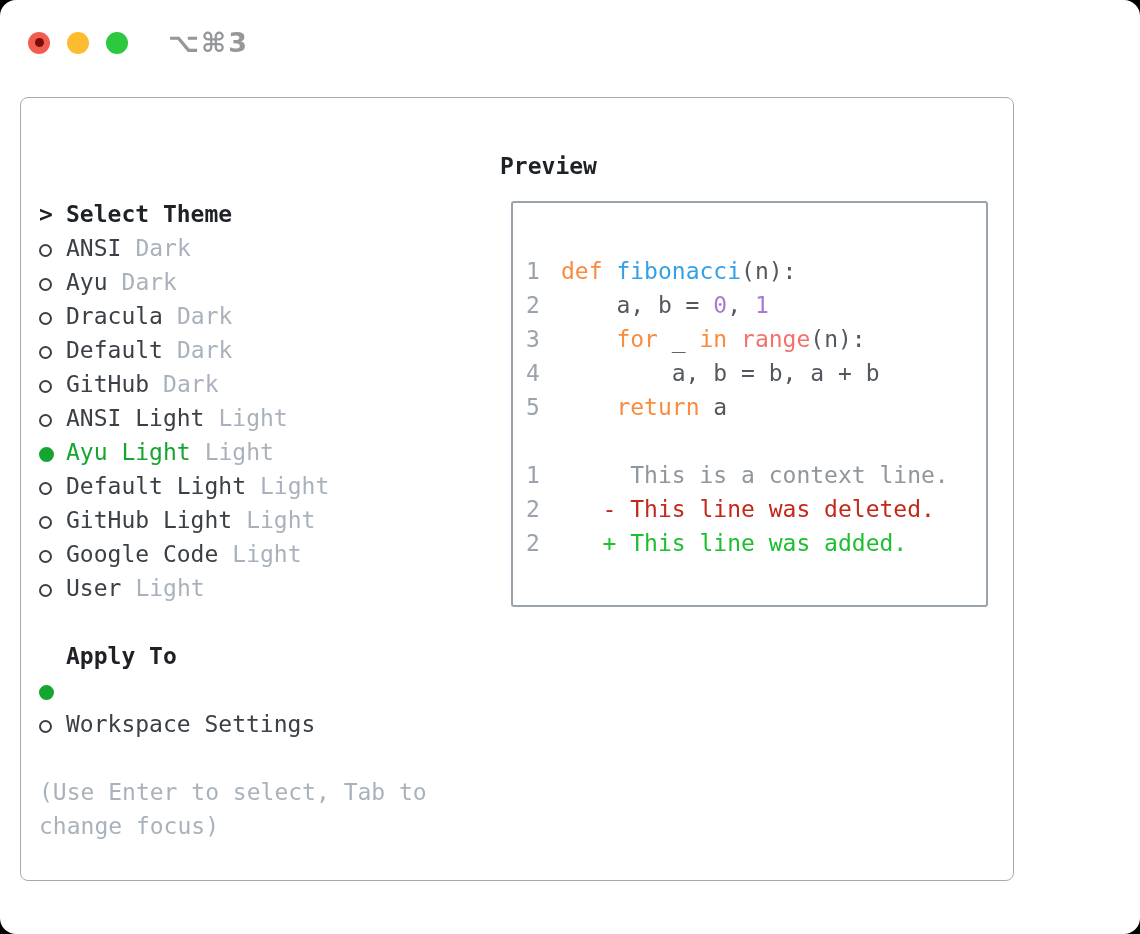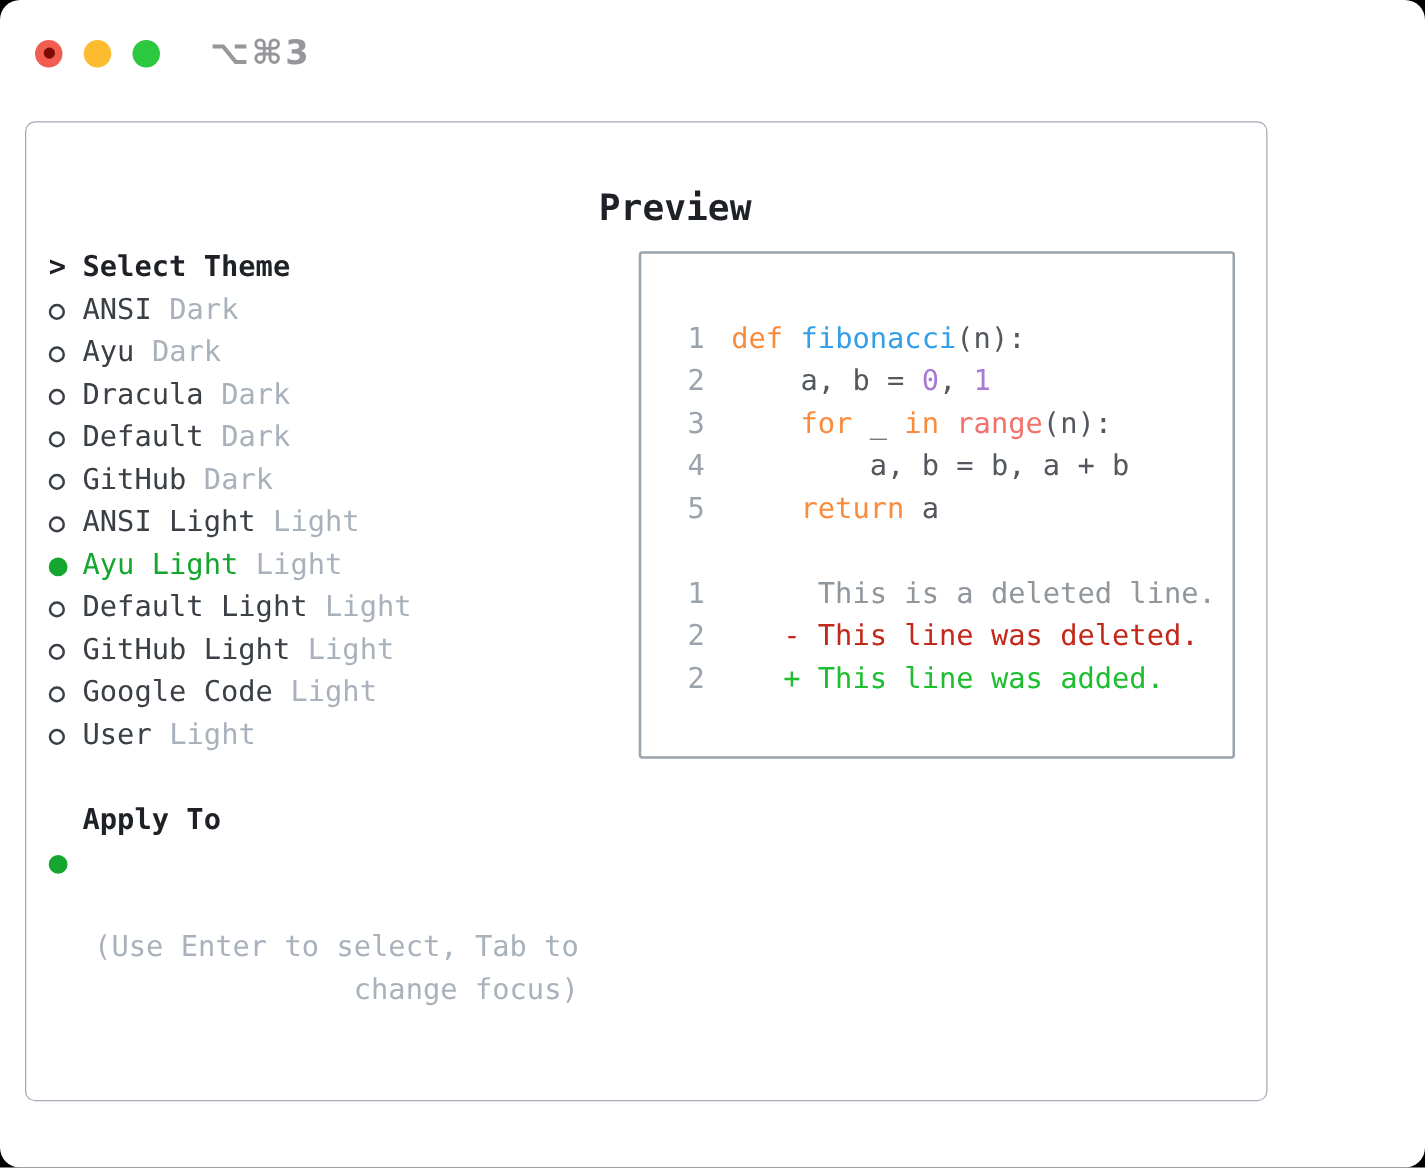--- a/index.html
+++ b/index.html
@@ -71,38 +71,38 @@
     width:15px; height:15px; margin-right:12px; vertical-align:-2px;
     background:var(--sel-green); border-color:var(--sel-green);
   }
   .name    { color:var(--text-dark); }
   .row.selected .name { color:var(--sel-green); }
   .variant { color:var(--muted); margin-left:14px; }
   .apply-heading {
     margin-top:34px; padding-left:27px; height:34px;
     font-weight:bold; color:var(--heading);
   }
-  .hint { margin-top:34px; width:424px; color:var(--muted);text-align:right; }
+  .hint { margin-top:34px; width:424px; color:var(--muted); }
   
   .preview-heading {
-    position:absolute; left:458px; top:51px;
-    font-size:29px; line-height:34px; font-weight:bold;
+    position:absolute; left:479px; top:51px;
+    font-size:23px; line-height:34px; font-weight:bold;
     color:var(--heading);
     text-align:right;
   }
   .preview-box {
     position:absolute; left:490px; top:103px;
     width:477px; height:406px;
     border:2px solid var(--box-border);
     border-radius:3px;
     padding:51px 0 0 13px;
     font-size:23px; line-height:34px;
     overflow:hidden;
   }
-  .code-line { white-space:pre; height:34px;margin-left:24px; }
+  .code-line { white-space:pre; height:34px; }
   .gutter { display:inline-block; width:35px; color:var(--gutter); }
   .tok-fg      { color:var(--fg); }
   .tok-kw      { color:var(--kw); }
   .tok-fn      { color:var(--fn); }
   .tok-num     { color:var(--num); }
   .tok-special { color:var(--special); }
   .tok-ctx     { color:var(--ctx); }
   .tok-del     { color:var(--del); }
   .tok-add     { color:var(--add); }
 </style>
@@ -135,31 +135,32 @@
           <li class="row"><span class="bullet"></span><span class="name">ANSI Light</span><span class="variant">Light</span></li>
           <li class="row selected"><span class="bullet"></span><span class="name">Ayu Light</span><span class="variant">Light</span></li>
           <li class="row"><span class="bullet"></span><span class="name">Default Light</span><span class="variant">Light</span></li>
           <li class="row"><span class="bullet"></span><span class="name">GitHub Light</span><span class="variant">Light</span></li>
           <li class="row"><span class="bullet"></span><span class="name">Google Code</span><span class="variant">Light</span></li>
           <li class="row"><span class="bullet"></span><span class="name">User</span><span class="variant">Light</span></li>
         </ul>
       <div class="apply-heading">Apply To</div>
       <ul id="apply-list">
           <li class="row selected"><span class="bullet"></span></li>
+          <li class="row"><span class="bullet"></span><span class="name">Workspace Settings</span></li>
         </ul>
       <div class="hint">(Use Enter to select, Tab to change focus)</div>
     </div>
 
     <div class="preview-heading">Preview</div>
     <div class="preview-box" id="preview-box">
         <div class="code-line"><span class="gutter">1</span><span class="tok-kw">def</span><span class="tok-fg"> </span><span class="tok-fn">fibonacci</span><span class="tok-fg">(n):</span></div>
         <div class="code-line"><span class="gutter">2</span><span class="tok-fg">    a, b = </span><span class="tok-num">0</span><span class="tok-fg">, </span><span class="tok-num">1</span></div>
         <div class="code-line"><span class="gutter">3</span><span class="tok-fg">    </span><span class="tok-kw">for</span><span class="tok-fg"> _ </span><span class="tok-kw">in</span><span class="tok-fg"> </span><span class="tok-special">range</span><span class="tok-fg">(n):</span></div>
         <div class="code-line"><span class="gutter">4</span><span class="tok-fg">        a, b = b, a + b</span></div>
         <div class="code-line"><span class="gutter">5</span><span class="tok-fg">    </span><span class="tok-kw">return</span><span class="tok-fg"> a</span></div>
         <div class="code-line"><span class="gutter"></span></div>
-        <div class="code-line"><span class="gutter">1</span><span class="tok-ctx">     This is a deleted line.</span></div>
+        <div class="code-line"><span class="gutter">1</span><span class="tok-ctx">     This is a context line.</span></div>
         <div class="code-line"><span class="gutter">2</span><span class="tok-fg">   </span><span class="tok-del">- This line was deleted.</span></div>
         <div class="code-line"><span class="gutter">2</span><span class="tok-fg">   </span><span class="tok-add">+ This line was added.</span></div>
       </div>
 
   </div>
 </div>
 
 </body></html>

